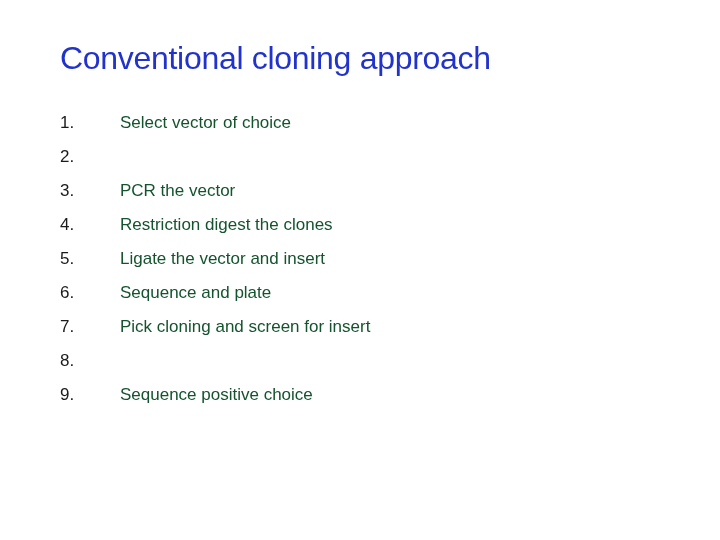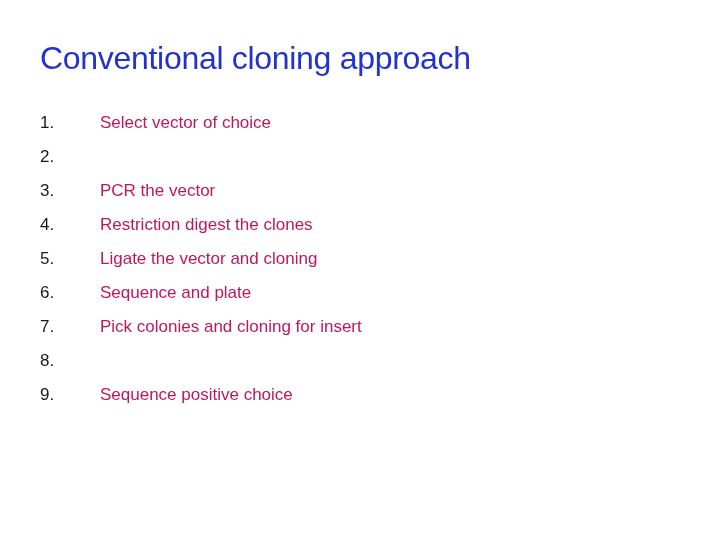--- a/index.html
+++ b/index.html
@@ -13,21 +13,21 @@
       height: 540px;
       background: #ffffff;
       font-family: Arial, sans-serif;
       overflow: hidden;
     }
 
     .slide {
       width: 720px;
       height: 540px;
       background: #ffffff;
-      padding: 40px 40px;
+      padding: 40px 60px;
     }
 
     .title {
       color: #2233cc;
       font-size: 32px;
       font-weight: normal;
       margin-bottom: 36px;
       letter-spacing: -0.3px;
     }
 
@@ -44,21 +44,21 @@
       color: #1a1a1a;
     }
 
     .list-number {
       min-width: 60px;
       color: #1a1a1a;
       font-size: 17px;
     }
 
     .list-text {
-      color: #be185d;
+      color: #14532d;
       font-size: 17px;
     }
   </style>
 </head>
 <body>
 
 <div class="slide">
   <h1 class="title">Conventional cloning approach</h1>
 
   <ul class="content-list">
@@ -72,29 +72,29 @@
       <li class="list-item">
         <span class="list-number">3.</span>
         <span class="list-text">PCR the vector</span>
       </li>
       <li class="list-item">
         <span class="list-number">4.</span>
         <span class="list-text">Restriction digest the clones</span>
       </li>
       <li class="list-item">
         <span class="list-number">5.</span>
-        <span class="list-text">Ligate the vector and cloning</span>
+        <span class="list-text">Ligate the vector and insert</span>
       </li>
       <li class="list-item">
         <span class="list-number">6.</span>
         <span class="list-text">Sequence and plate</span>
       </li>
       <li class="list-item">
         <span class="list-number">7.</span>
-        <span class="list-text">Pick colonies and cloning for insert</span>
+        <span class="list-text">Pick cloning and screen for insert</span>
       </li>
       <li class="list-item">
         <span class="list-number">8.</span>
       </li>
       <li class="list-item">
         <span class="list-number">9.</span>
         <span class="list-text">Sequence positive choice</span>
       </li>
     </ul>
 </div>

